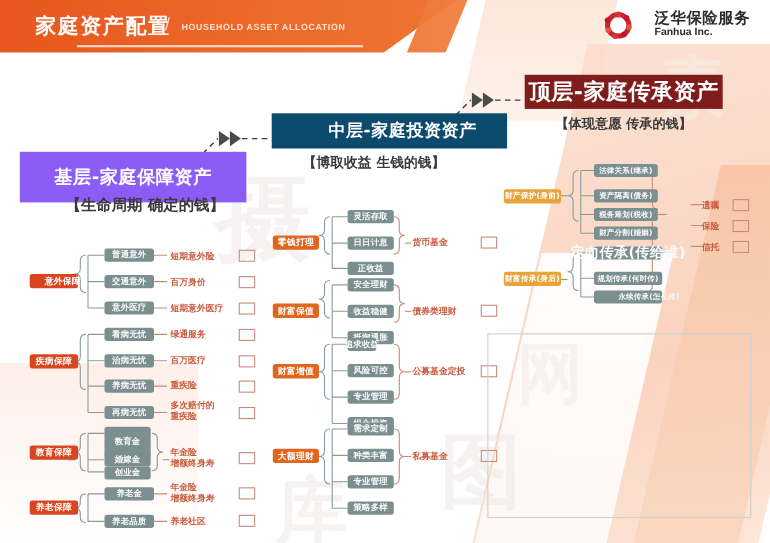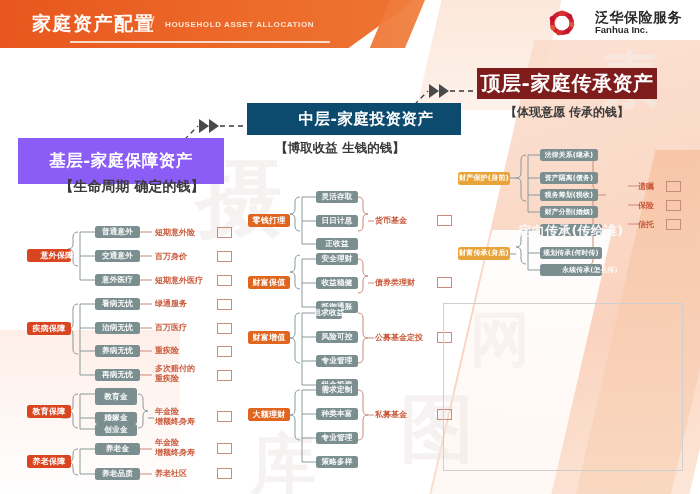--- a/index.html
+++ b/index.html
@@ -323,21 +323,21 @@
   <div class="result" style="left:155px; top:323px; width:58px;">百万医疗</div>
   <div class="result" style="left:155px; top:346px; width:58px;">重疾险</div>
   <div class="result" style="left:155px; top:364px; width:58px;">多次赔付的
 重疾险</div>
   <div class="chk" style="left:217px; top:299px;"></div>
   <div class="chk" style="left:217px; top:323px;"></div>
   <div class="chk" style="left:217px; top:346px;"></div>
   <div class="chk" style="left:217px; top:370px;"></div>
 
   <div class="cat-badge red" style="left:27px; top:405px; width:44px; height:13px;">教育保障</div>
-  <div class="leaf" style="left:95px; top:388px; width:42px; height:17px;">教育金</div>
+  <div class="leaf" style="left:95px; top:388px; width:42px; height:28px;">教育金</div>
   <div class="leaf" style="left:95px; top:412px; width:42px; height:12px;">婚嫁金</div>
   <div class="leaf" style="left:95px; top:424px; width:42px; height:12px;">创业金</div>
   <div class="result" style="left:155px; top:407px; width:58px;">年金险
 增额终身寿</div>
   <div class="chk" style="left:217px; top:411px;"></div>
 
   <div class="cat-badge red" style="left:27px; top:455px; width:44px; height:13px;">养老保障</div>
   <div class="leaf" style="left:95px; top:443px; width:45px; height:12px;">养老金</div>
   <div class="leaf" style="left:95px; top:468px; width:45px; height:12px;">养老品质</div>
   <div class="result" style="left:155px; top:438px; width:58px;">年金险

